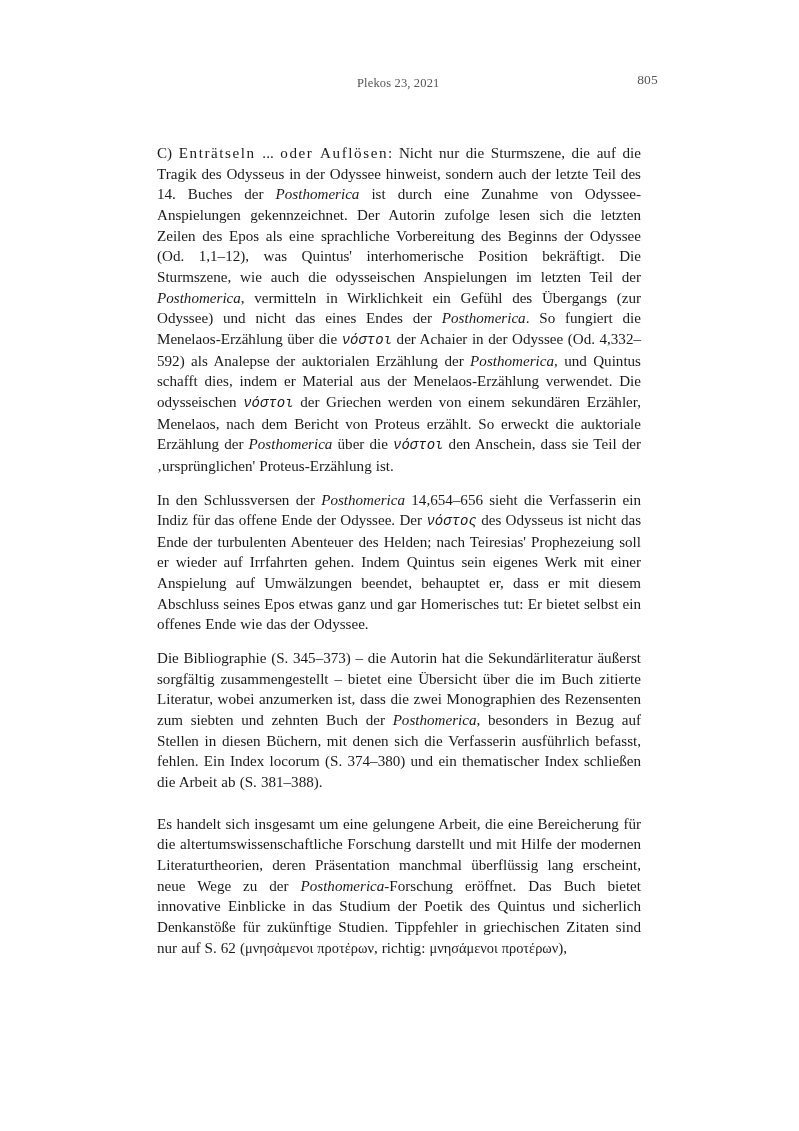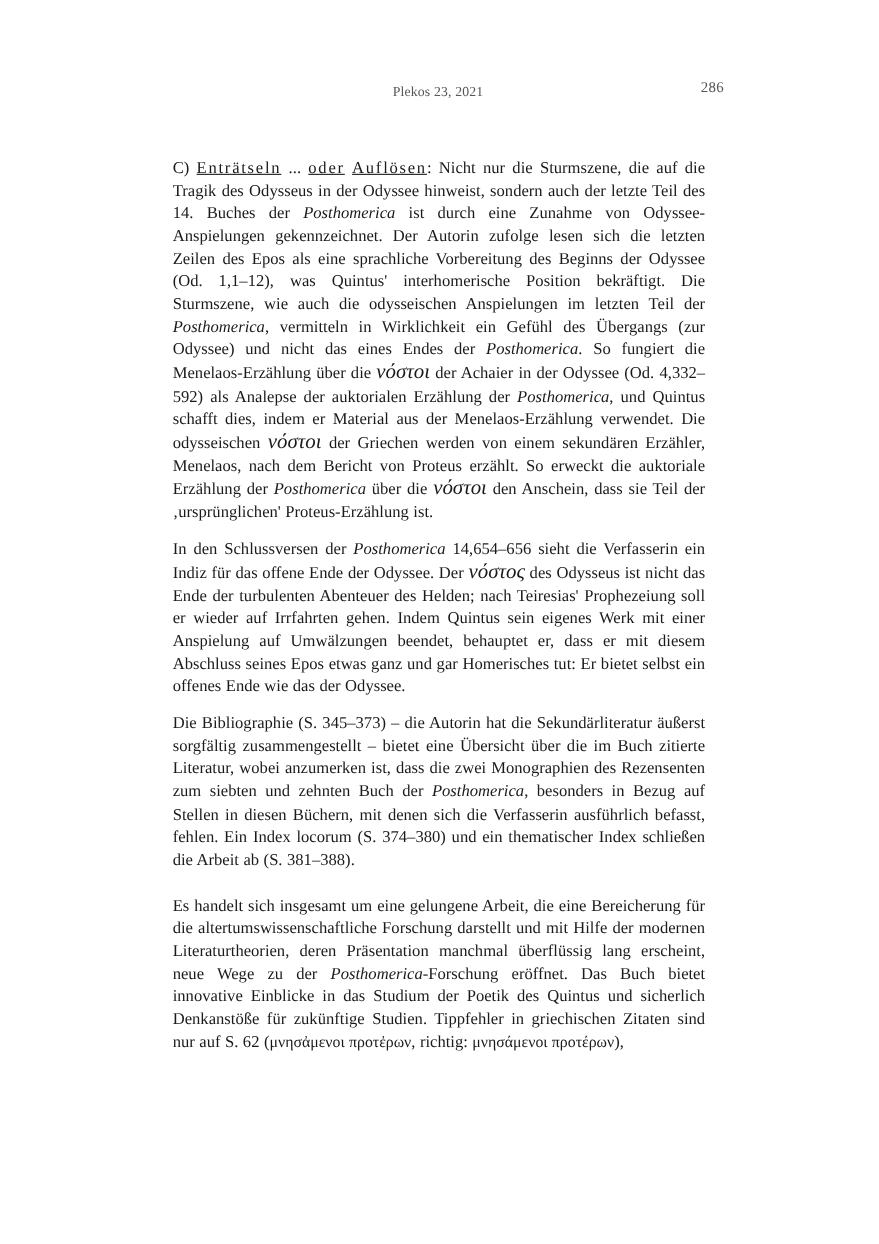--- a/index.html
+++ b/index.html
@@ -66,42 +66,41 @@
     -webkit-font-smoothing: antialiased;
   }
   .para:last-child {
     margin-bottom: 0;
     margin-top: 21px;
   }
   .para i, .para em {
   }
   .sec-label {
     letter-spacing: 0.105em;
-    text-decoration: underline;
   }
   .gk {
     font-style: italic;
-    font-family: Liberation Serif, serif;
-    font-size: 19px;
+    font-family: Liberation Mono, monospace;
+    font-size: 14px;
     margin-top: 14px;
   }
   .gk-up {
     font-style: normal;
     font-family: "Liberation Serif", "DejaVu Serif", serif;
     font-size: 14.4px;
   }
 </style>
 </head>
 <body>
 
 <div class="page">
 
   <div class="running-head">
     <span class="rh-title">Plekos 23, 2021</span>
-    <span class="rh-folio">286</span>
+    <span class="rh-folio">805</span>
   </div>
 
   <div class="textblock">
 
   <p class="para"><span>C) </span><span class="sec-label">Enträtseln</span><span> ... </span><span class="sec-label">oder</span><span> </span><span class="sec-label">Auflösen</span><span>: Nicht nur die Sturmszene, die auf die Tragik des Odysseus in der Odyssee hinweist, sondern auch der letzte Teil des 14. Buches der </span><i>Posthomerica</i><span> ist durch eine Zunahme von Odyssee-Anspielungen gekennzeichnet. Der Autorin zufolge lesen sich die letzten Zeilen des Epos als eine sprachliche Vorbereitung des Beginns der Odyssee (Od. 1,1–12), was Quintus' interhomerische Position bekräftigt. Die Sturmszene, wie auch die odysseischen Anspielungen im letzten Teil der </span><i>Posthomerica</i><span>, vermitteln in Wirklichkeit ein Gefühl des Übergangs (zur Odyssee) und nicht das eines Endes der </span><i>Posthomerica</i><span>. So fungiert die Menelaos-Erzählung über die </span><span class="gk">νόστοι</span><span> der Achaier in der Odyssee (Od. 4,332–592) als Analepse der auktorialen Erzählung der </span><i>Posthomerica</i><span>, und Quintus schafft dies, indem er Material aus der Menelaos-Erzählung verwendet. Die odysseischen </span><span class="gk">νόστοι</span><span> der Griechen werden von einem sekundären Erzähler, Menelaos, nach dem Bericht von Proteus erzählt. So erweckt die auktoriale Erzählung der </span><i>Posthomerica</i><span> über die </span><span class="gk">νόστοι</span><span> den Anschein, dass sie Teil der ‚ursprünglichen' Proteus-Erzählung ist.</span></p>
       <p class="para"><span>In den Schlussversen der </span><i>Posthomerica</i><span> 14,654–656 sieht die Verfasserin ein Indiz für das offene Ende der Odyssee. Der </span><span class="gk">νόστος</span><span> des Odysseus ist nicht das Ende der turbulenten Abenteuer des Helden; nach Teiresias' Prophezeiung soll er wieder auf Irrfahrten gehen. Indem Quintus sein eigenes Werk mit einer Anspielung auf Umwälzungen beendet, behauptet er, dass er mit diesem Abschluss seines Epos etwas ganz und gar Homerisches tut: Er bietet selbst ein offenes Ende wie das der Odyssee.</span></p>
       <p class="para"><span>Die Bibliographie (S. 345–373) – die Autorin hat die Sekundärliteratur äußerst sorgfältig zusammengestellt – bietet eine Übersicht über die im Buch zitierte Literatur, wobei anzumerken ist, dass die zwei Monographien des Rezensenten zum siebten und zehnten Buch der </span><i>Posthomerica</i><span>, besonders in Bezug auf Stellen in diesen Büchern, mit denen sich die Verfasserin ausführlich befasst, fehlen. Ein Index locorum (S. 374–380) und ein thematischer Index schließen die Arbeit ab (S. 381–388).</span></p>
       <p class="para"><span>Es handelt sich insgesamt um eine gelungene Arbeit, die eine Bereicherung für die altertumswissenschaftliche Forschung darstellt und mit Hilfe der modernen Literaturtheorien, deren Präsentation manchmal überflüssig lang erscheint, neue Wege zu der </span><i>Posthomerica</i><span>-Forschung eröffnet. Das Buch bietet innovative Einblicke in das Studium der Poetik des Quintus und sicherlich Denkanstöße für zukünftige Studien. Tippfehler in griechischen Zitaten sind nur auf S. 62 (</span><span class="gk-up">μνησἀμενοι προτἐρων</span><span>, richtig: </span><span class="gk-up">μνησάμενοι προτέρων</span><span>),</span></p>
     </div>
 

